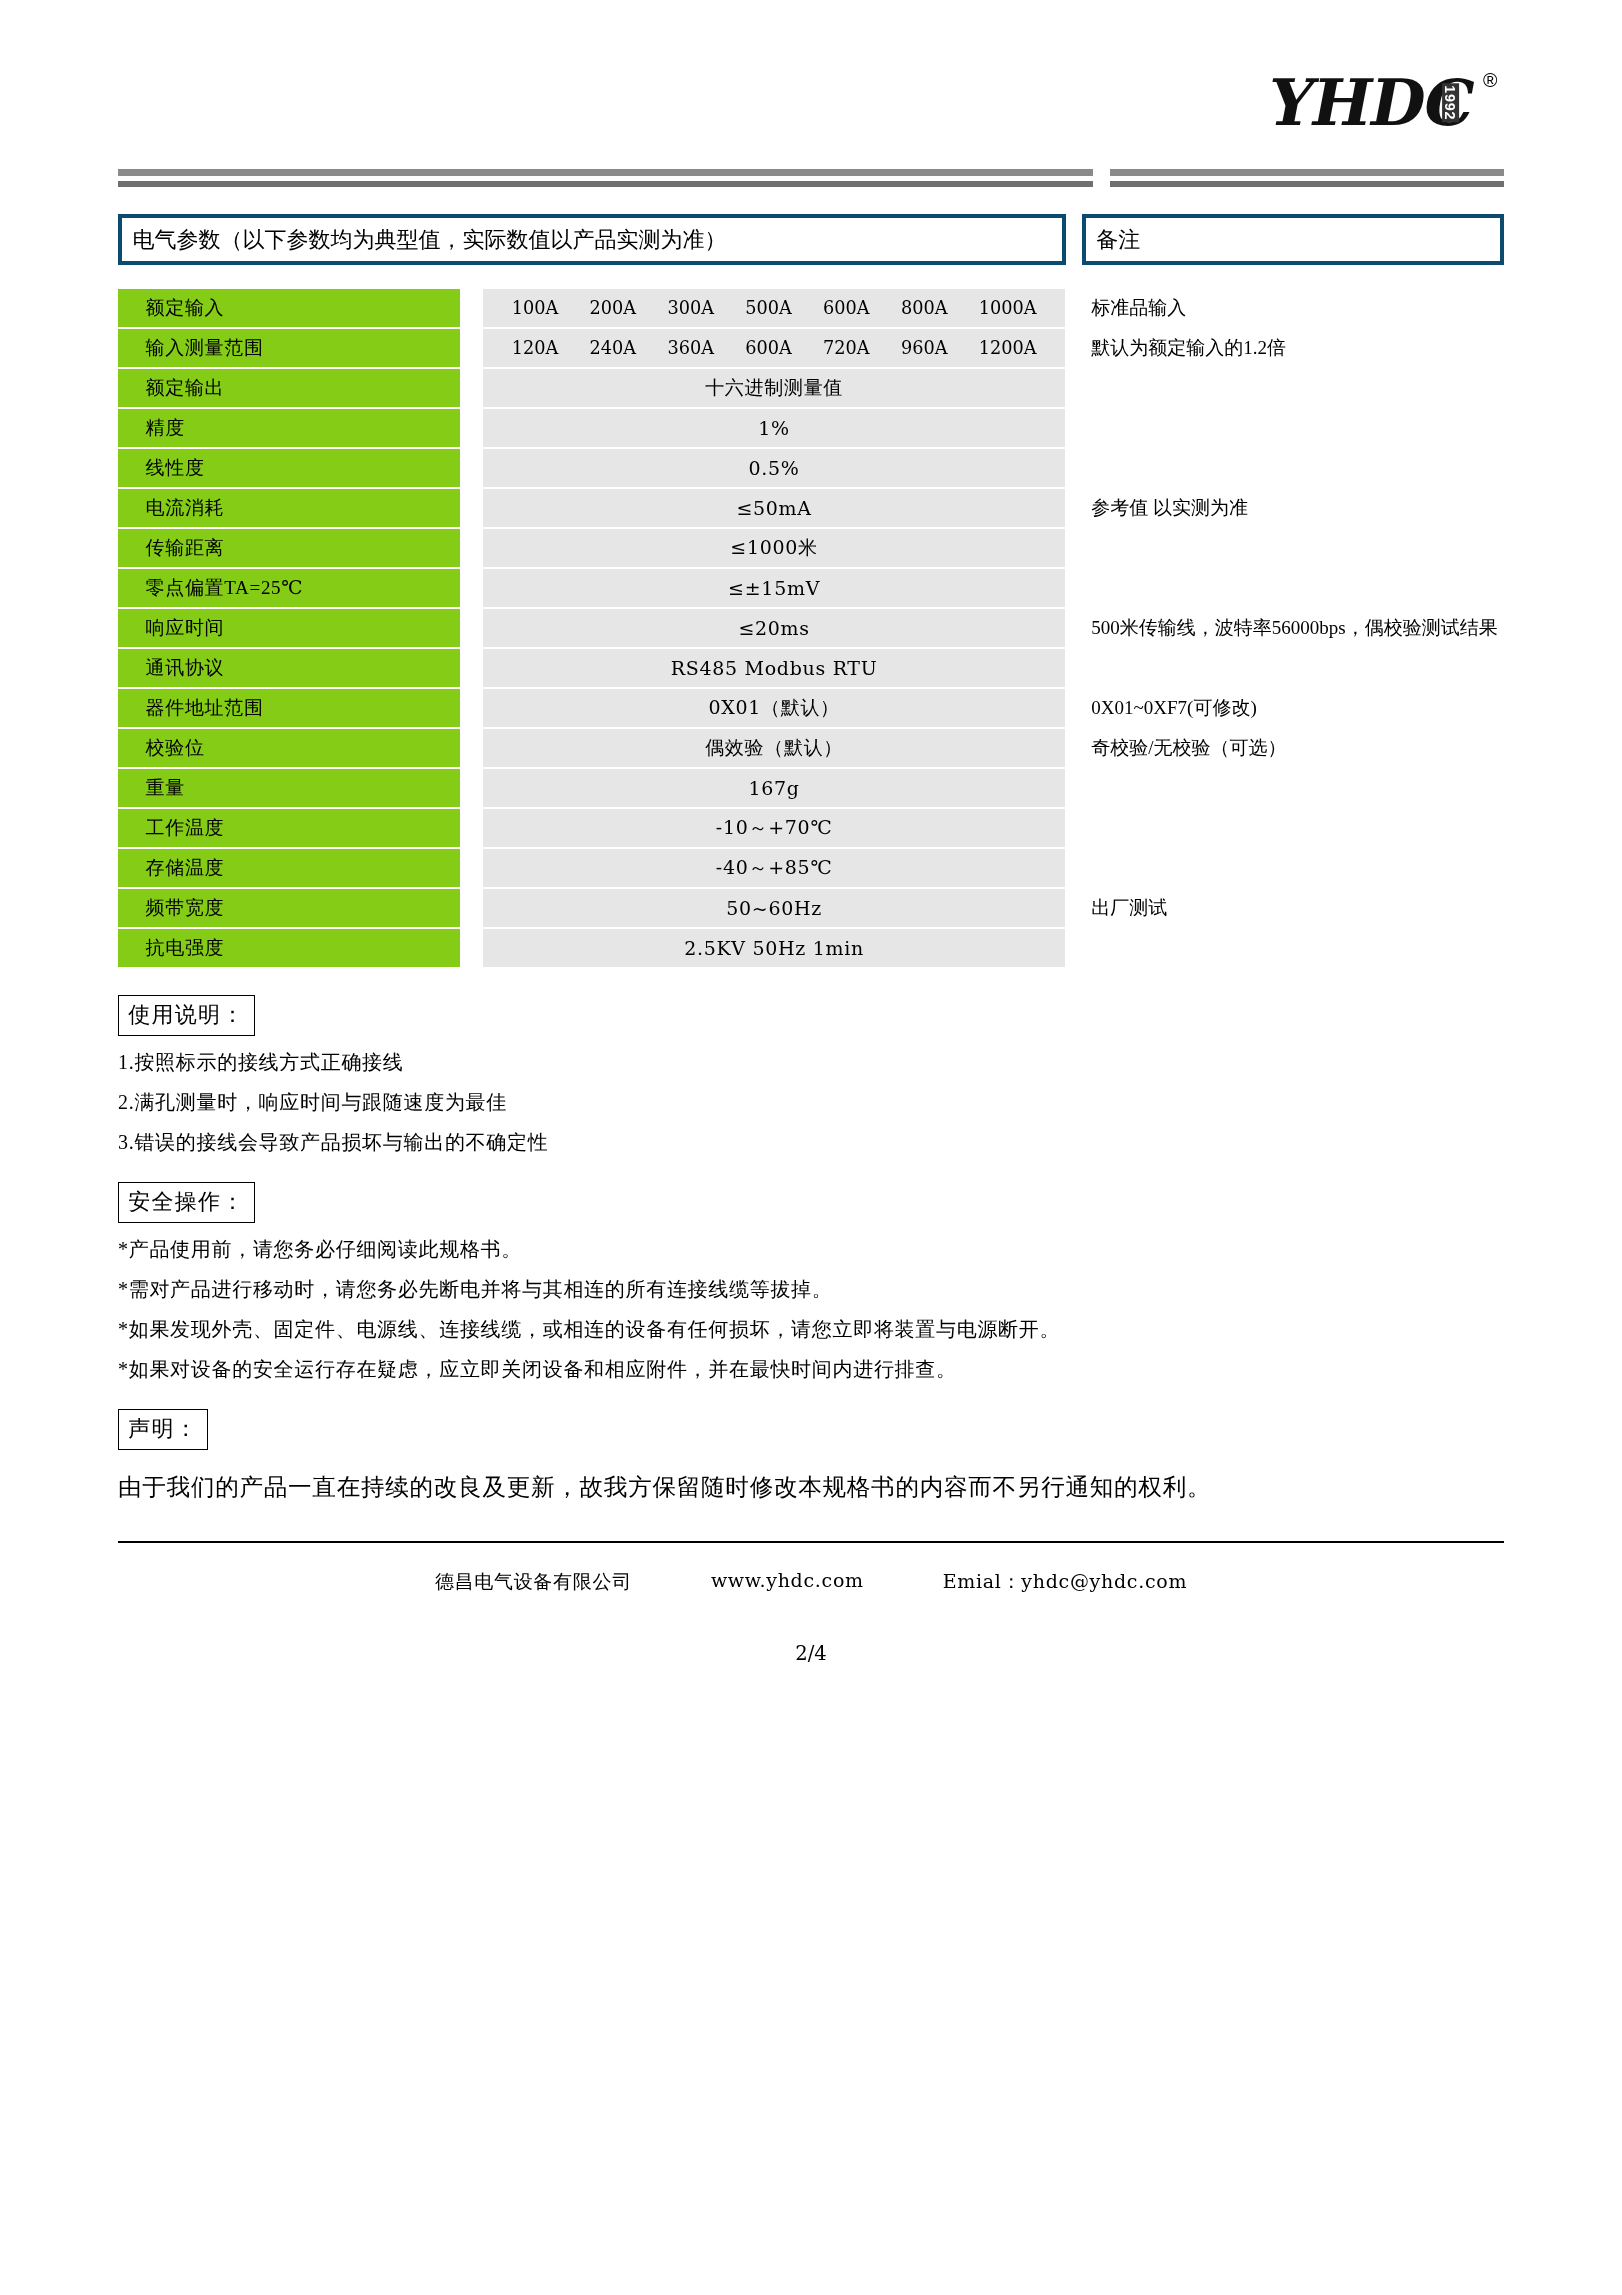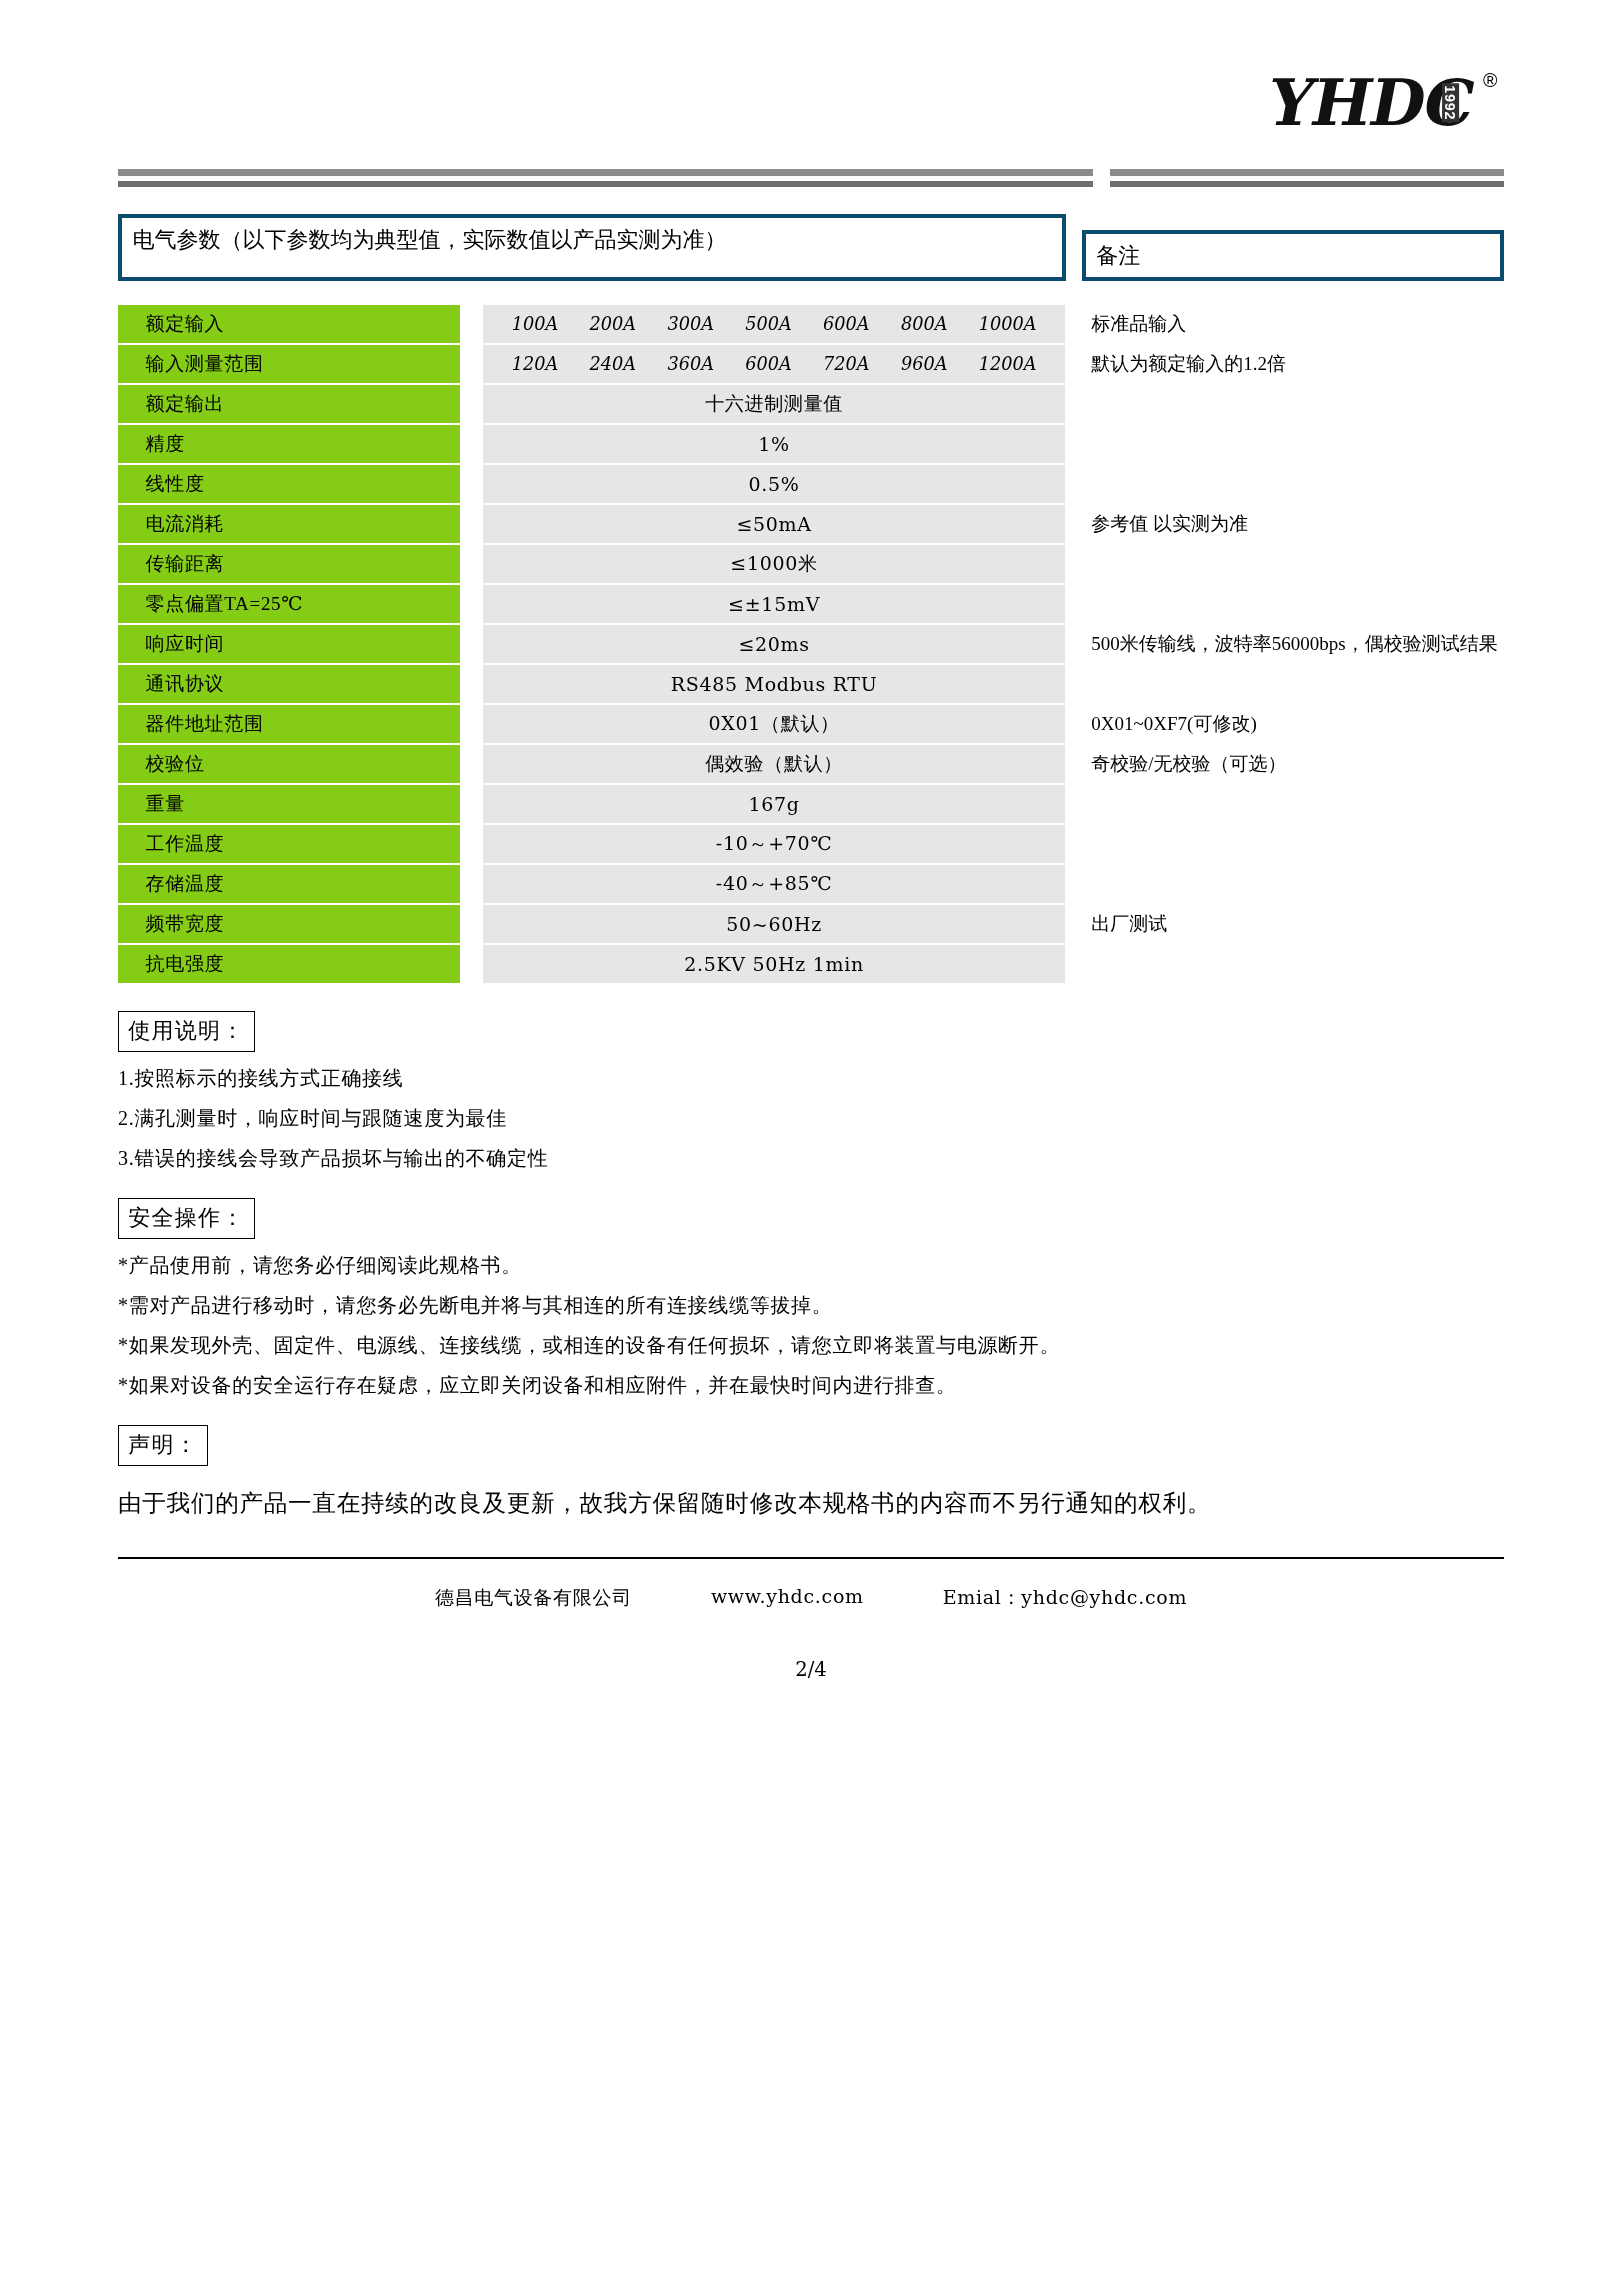--- a/index.html
+++ b/index.html
@@ -88,21 +88,21 @@
   }
   .title-box {
     border: 4px solid #0c4a6e;
     box-sizing: border-box;
     padding: 6.5px 10.5px;
     font-size: 22px;
     line-height: 1.35;
     white-space: nowrap;
   }
   .title-box.main { flex: 0 0 948px; }
-  .title-box.note { flex: 1 1 auto; margin-top: 16px; }
+  .title-box.note { flex: 1 1 auto; }
 
   
   .spec-table {
     margin-top: 22px;
     border-collapse: separate;
     border-spacing: 0 2.6px;
     width: 100%;
     table-layout: fixed;
   }
   .spec-table td {
@@ -133,21 +133,20 @@
     font-size: 17px;
     white-space: nowrap;
   }
   .value-multi {
     display: flex;
     justify-content: space-between;
     padding: 0 13px;
     font-family: "DejaVu Serif", serif;
     font-size: 17.7px;
     letter-spacing: 0;
-    font-style: italic;
   }
   .value-multi span { flex: 1 1 auto; text-align: center; }
   .remark-small { font-size: 15.7px; }
 
   
   .sec-head {
     display: inline-block;
     border: 1px solid #000;
     padding: 3.9px 9.2px 5.2px 9.2px;
     font-size: 22px;

